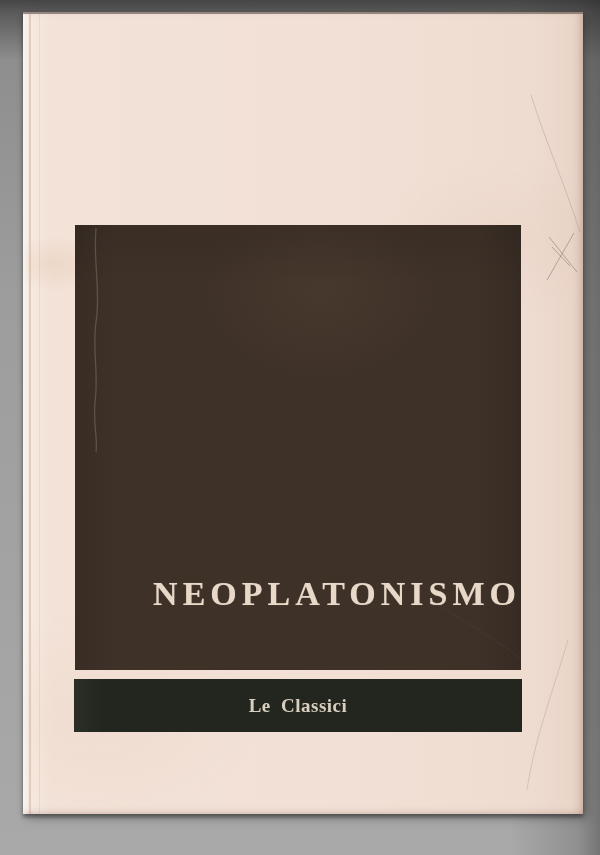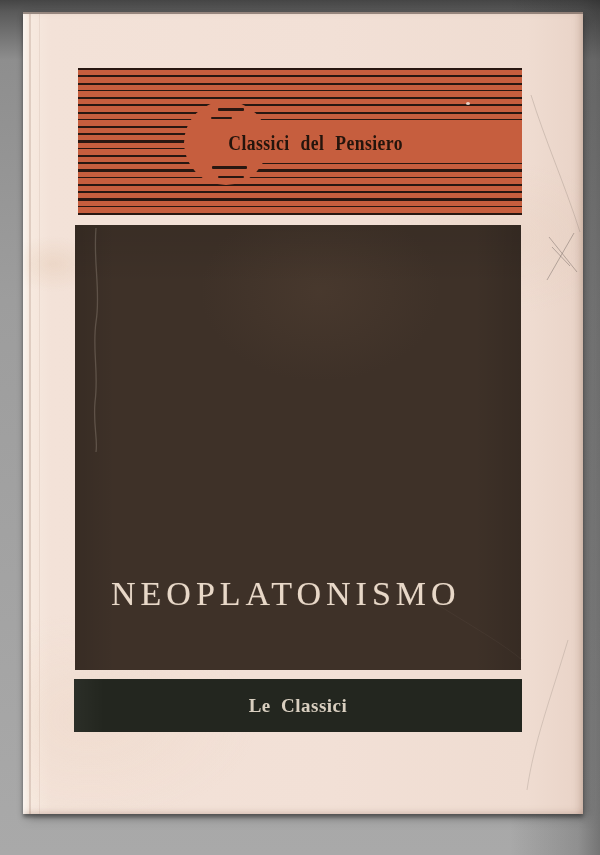--- a/index.html
+++ b/index.html
@@ -98,22 +98,22 @@
     width: 446px; height: 445px;
     background:
       linear-gradient(90deg, rgba(0,0,0,0.10) 0, rgba(0,0,0,0) 40px, rgba(0,0,0,0) 400px, rgba(0,0,0,0.12) 446px),
       linear-gradient(180deg, rgba(0,0,0,0.08) 0, rgba(0,0,0,0) 60px),
       radial-gradient(ellipse 160px 120px at 55% 15%, rgba(90,70,55,0.35), transparent 75%),
       var(--panel-brown, #3e3128);
   }
   .book-title {
     position: absolute; top: 350px; left: 0;
     width: 100%; box-sizing: border-box; padding-left: 36px;
-    text-align: left;
-    font-size: 34px; font-weight: normal;
+    text-align: right;
+    font-size: 34px; font-weight: bold;
     letter-spacing: 5px;
     color: var(--title-text, #e8d8c8);
     text-shadow: 0 0 1px rgba(232,216,200,0.35);
     white-space: nowrap;
   }
 
   
   .publisher-band {
     position: absolute;
     left: 51px; top: 665px;
@@ -140,30 +140,20 @@
 <body>
 
 <div class="scene">
 
   <div class="book">
 
     <div class="spine-highlight"></div>
     <div class="spine-crease"></div>
     <div class="spine-crease-2"></div>
 
-    <div class="series-banner">
-      <div class="emblem-circle"></div>
-      <div class="clear-stripe"></div>
-      <div class="dash dash-1"></div>
-      <div class="dash dash-2"></div>
-      <div class="dash dash-3"></div>
-      <div class="dash dash-4"></div>
-      <div class="series-title">Classici del Pensiero</div>
-      <div class="speck"></div>
-    </div>
 
     <div class="title-panel">
       <div class="book-title">NEOPLATONISMO</div>
     </div>
 
     <div class="publisher-band">
       <div class="publisher-name">Le Classici</div>
     </div>
 
   </div>

